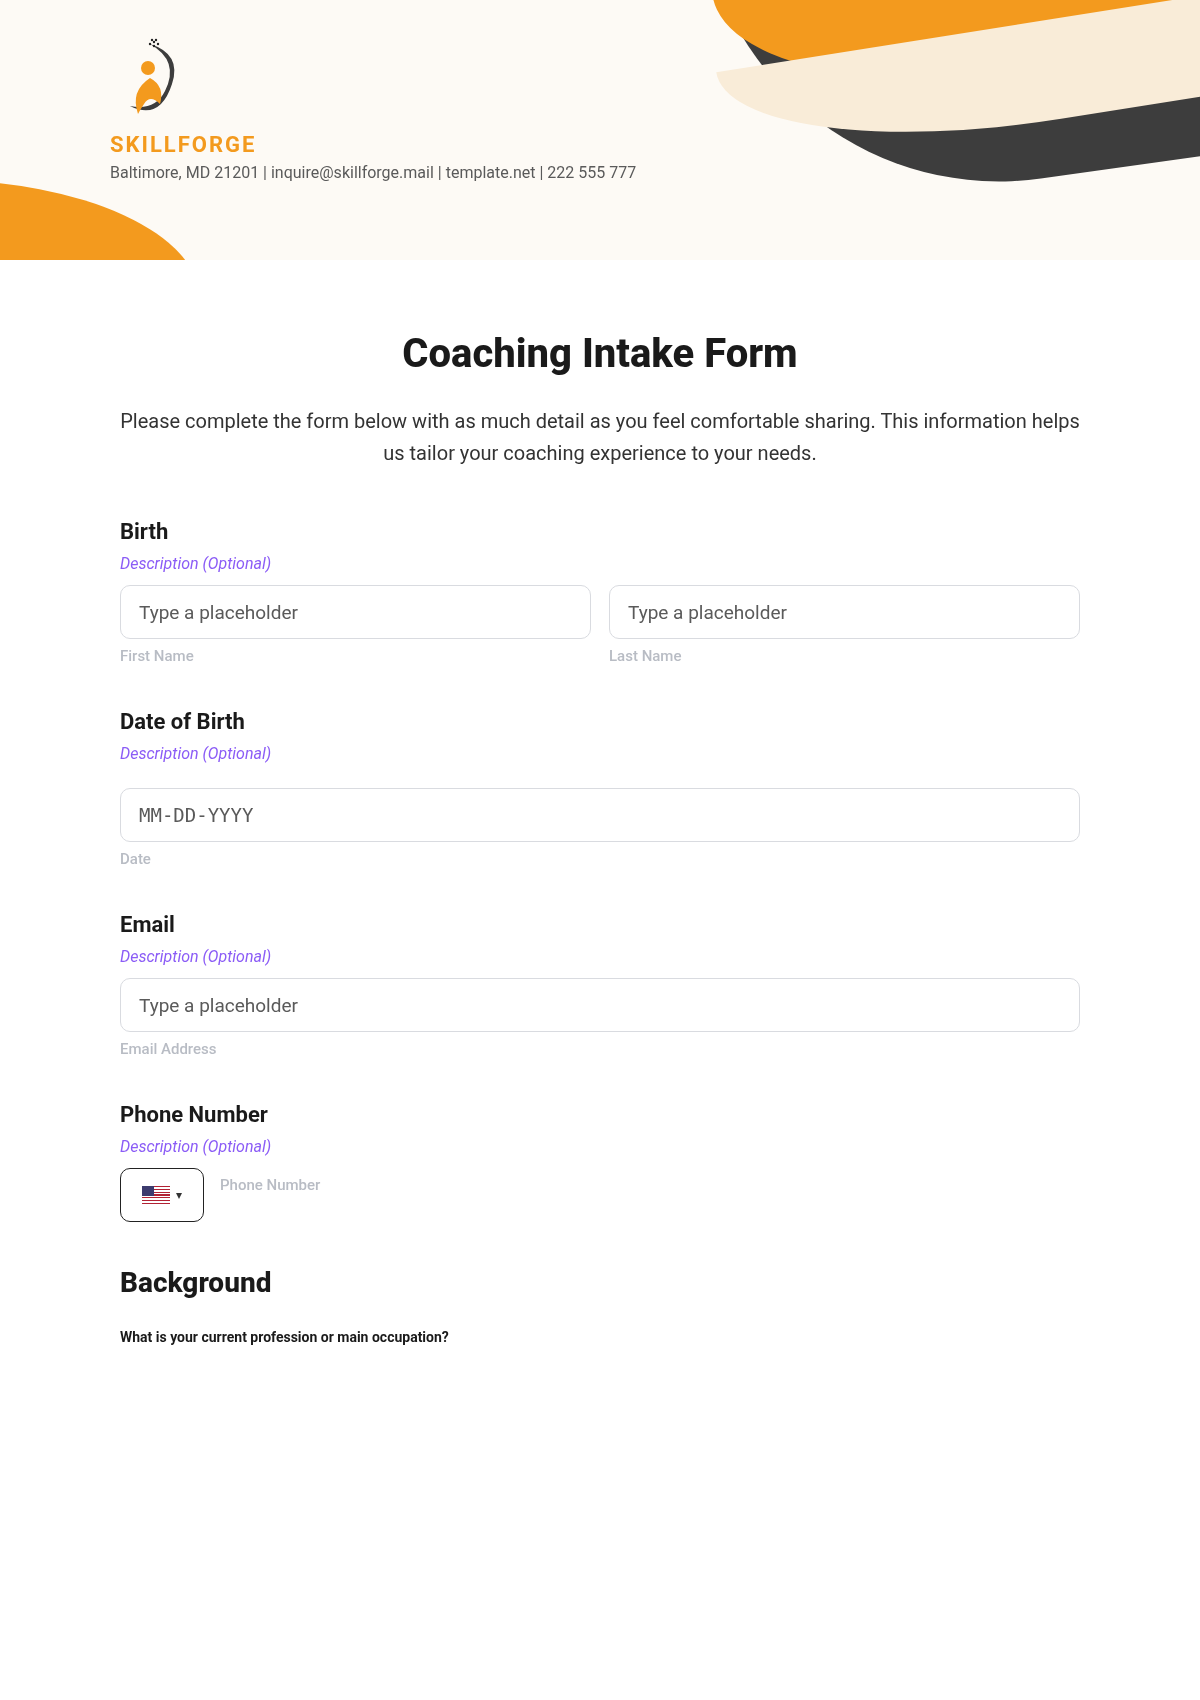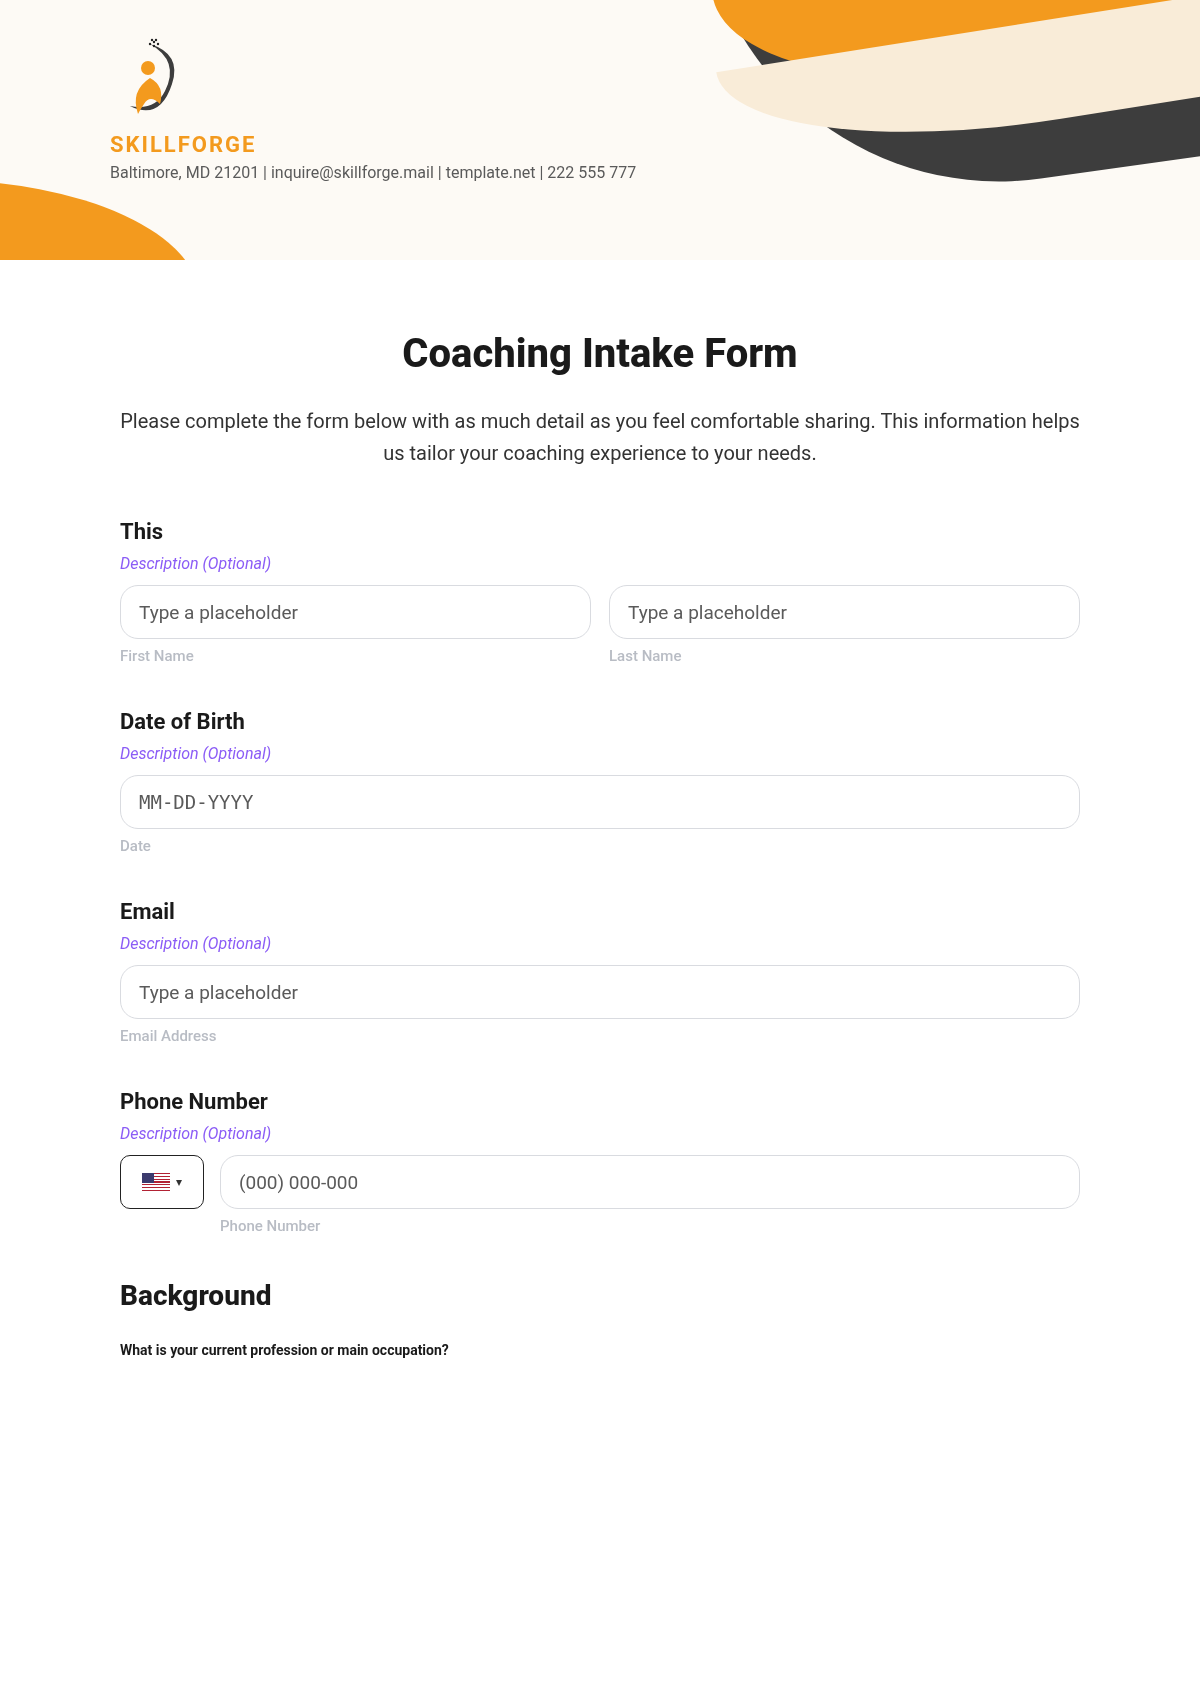--- a/index.html
+++ b/index.html
@@ -120,21 +120,21 @@
     font-weight: 500;
   }
 
   .row { display: flex; gap: 18px; }
   .col { flex: 1; }
 
   input.text-input {
     width: 100%;
     height: 54px;
     border: 1px solid #d9dbe0;
-    border-radius: 18px;
+    border-radius: 10px;
     padding: 0 18px;
     font-size: 19px;
     color: #333;
     background: #fff;
     font-family: inherit;
   }
   input.text-input::placeholder { color: #5a5a5a; }
 
   .phone-row { display: flex; gap: 16px; align-items: flex-start; }
   .flag-select {
@@ -208,58 +208,57 @@
     <div class="brand-contact">Baltimore, MD 21201 | inquire@skillforge.mail | template.net | 222 555 777</div>
   </div>
 </div>
 
 <div class="content">
   <h1 class="form-title">Coaching Intake Form</h1>
   <p class="form-intro">Please complete the form below with as much detail as you feel comfortable sharing. This information helps us tailor your coaching experience to your needs.</p>
 
 
   <div class="field-block">
-    <div class="field-label">This</div>
+    <div class="field-label">Birth</div>
     <div class="field-desc">Description (Optional)</div>
     <div class="row">
       <div class="col">
         <input class="text-input" type="text" placeholder="Type a placeholder" style="">
         <div class="field-sub">First Name</div>
       </div>
       <div class="col">
         <input class="text-input" type="text" placeholder="Type a placeholder" style="">
         <div class="field-sub">Last Name</div>
       </div>
     </div>
   </div>
 
   <div class="field-block">
     <div class="field-label">Date of Birth</div>
     <div class="field-desc">Description (Optional)</div>
-    <input class="text-input" type="text" style="font-family: ui-monospace, Menlo, monospace;" placeholder="MM-DD-YYYY">
+    <input class="text-input" type="text" style="font-family: ui-monospace, Menlo, monospace; margin-top: 13px;" placeholder="MM-DD-YYYY">
     <div class="field-sub">Date</div>
   </div>
 
   <div class="field-block">
     <div class="field-label">Email</div>
     <div class="field-desc">Description (Optional)</div>
     <input class="text-input" type="text" placeholder="Type a placeholder" style="">
     <div class="field-sub">Email Address</div>
   </div>
 
   <div class="field-block">
     <div class="field-label">Phone Number</div>
     <div class="field-desc">Description (Optional)</div>
     <div class="phone-row">
       <div class="flag-select">
         <span class="flag-us"></span>
         <span class="chev">▾</span>
       </div>
       <div class="phone-input-wrap">
-        <input class="text-input" type="text" placeholder="(000) 000-000" style="">
         <div class="field-sub">Phone Number</div>
       </div>
     </div>
   </div>
 
   <h2 class="section-title">Background</h2>
   <div class="question">What is your current profession or main occupation?</div>
 </div>
 
 </body></html>

